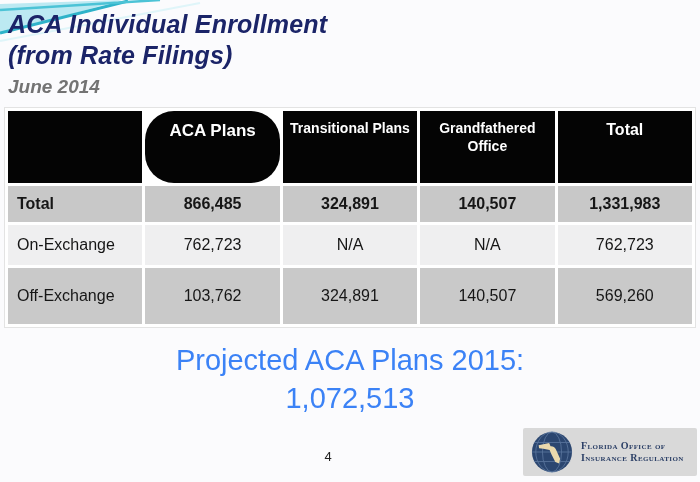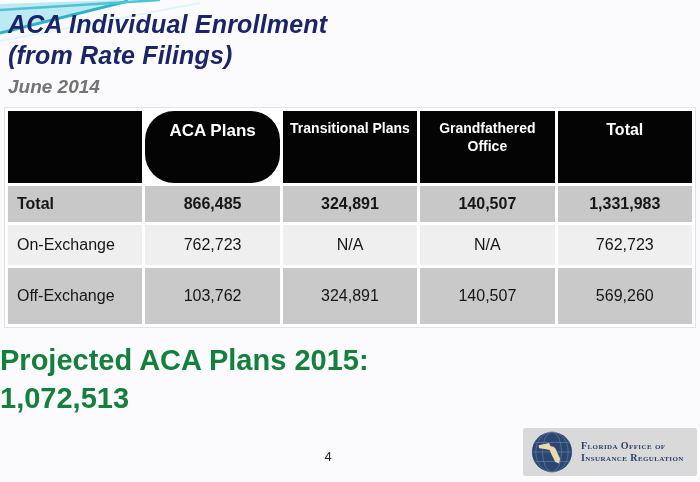--- a/index.html
+++ b/index.html
@@ -78,25 +78,25 @@
   }
   tr.row-total td { background: #c8c8c8; font-weight: bold; height: 36px; }
   tr.row-on    td { background: #efeff0; height: 40px; text-align: center; }
   tr.row-off   td { background: #c9c9c9; height: 56px; }
   td.blue-value { color: #2337e8; }
   
   .projection {
     position: absolute;
     top: 341px; left: 0;
     width: 100%;
-    text-align: left;
-    color: #15803d;
+    text-align: center;
+    color: #3b82f6;
     font-size: 29px;
     line-height: 1.32;
-    font-weight: bold;
+    font-weight: normal;
   }
   
   .page-number {
     position: absolute;
     left: 318px; top: 449px;
     width: 20px;
     text-align: center;
     font-size: 13px;
     color: #222222;
   }

